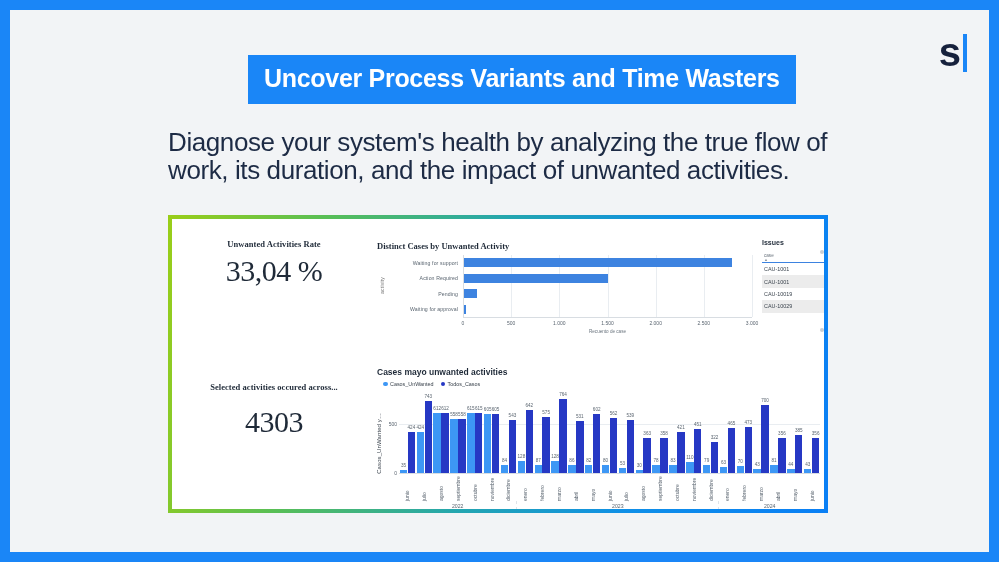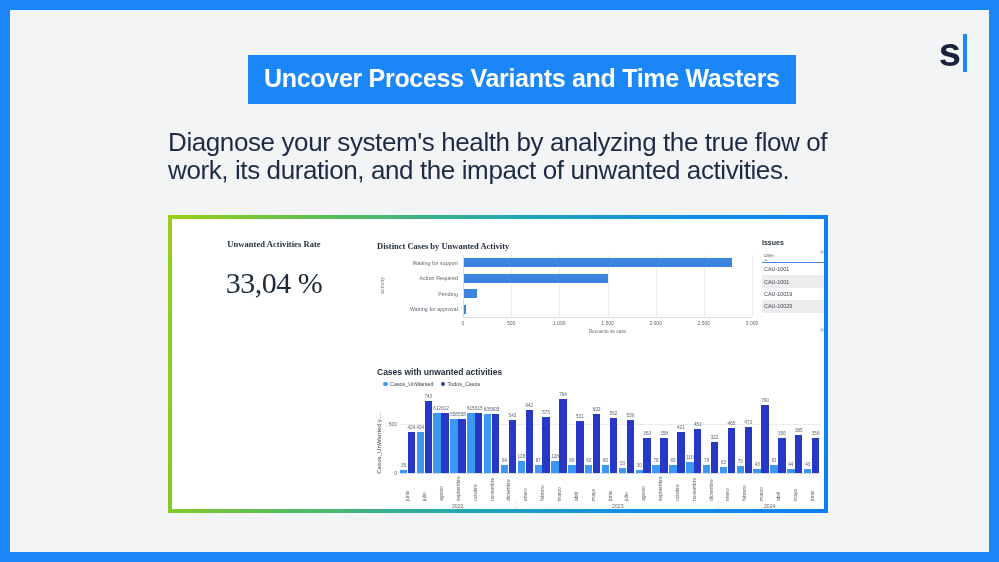--- a/index.html
+++ b/index.html
@@ -71,21 +71,21 @@
 
   
   .kpi { position: absolute; left: 12px; width: 180px; text-align: center; font-family: Liberation Serif, serif; }
   #kpi-rate { top: 20px; }
   #kpi-across { top: 163px; }
   .kpi-label {
     font-size: 8.5px; font-weight: bold; color: #1f2a38;
     letter-spacing: 0.05px; white-space: nowrap;
   }
   .kpi-value {
-    font-size: 30px; color: #1f2a38; margin-top: 17px;
+    font-size: 30px; color: #1f2a38; margin-top: 5px;
     letter-spacing: -0.5px;
   }
   #kpi-across .kpi-value { margin-top: 13px; }
 
   
   .panel-title {
     position: absolute;
     font-size: 8.5px; font-weight: bold; color: #1f2a38;
   }
   #hbar-title { left: 205px; top: 22px; font-family: Liberation Serif, serif; }
@@ -257,20 +257,24 @@
     <div id="subtitle">Diagnose your system's health by analyzing the true flow of work, its duration, and the impact of unwanted activities.</div>
 
     <div id="dashboard-frame">
       <div id="dashboard">
 
         <div class="kpi" id="kpi-rate">
           <div class="kpi-label">Unwanted Activities Rate</div>
           <div class="kpi-value">33,04 %</div>
         </div>
 
+        <div class="kpi" id="kpi-across">
+          <div class="kpi-label">Selected activities occured across...</div>
+          <div class="kpi-value">4303</div>
+        </div>
 
         <div class="panel-title" id="hbar-title">Distinct Cases by Unwanted Activity</div>
 
         <div id="hbar-chart">
           <div id="hbar-axis-title">activity</div>
           <div id="hbar-gridlines">
               <div style="left: 0%;"></div>
               <div style="left: 16.6667%;"></div>
               <div style="left: 33.3333%;"></div>
               <div style="left: 50%;"></div>
@@ -324,21 +328,21 @@
           <div id="issues-rows">
               <div class="issue-row">CAU-1001</div>
               <div class="issue-row alt">CAU-1001</div>
               <div class="issue-row">CAU-10019</div>
               <div class="issue-row alt">CAU-10029</div>
             </div>
           <div id="issues-scroll-dot-top"></div>
           <div id="issues-scroll-dot-bottom"></div>
         </div>
 
-        <div class="panel-title" id="vbar-title">Cases with unwanted activities</div>
+        <div class="panel-title" id="vbar-title">Cases mayo unwanted activities</div>
 
         <div id="vbar-chart">
           <div id="vbar-legend">
               <div class="legend-item">
                 <span class="legend-dot" style="background: rgb(61, 151, 245);"></span>
                 <span class="legend-text">Casos_UnWanted</span>
               </div>
               <div class="legend-item">
                 <span class="legend-dot" style="background: rgb(38, 56, 196);"></span>
                 <span class="legend-text">Todos_Casos</span>

